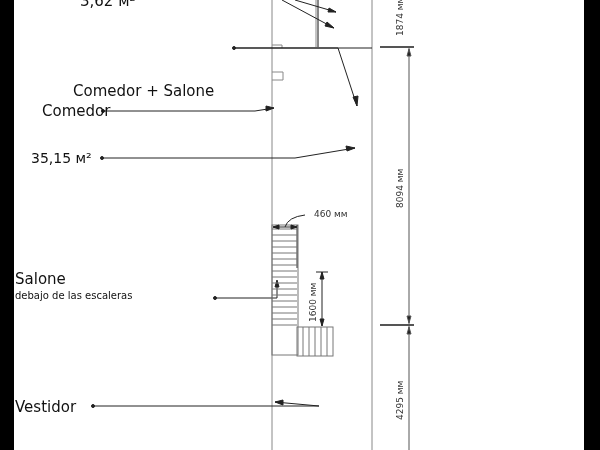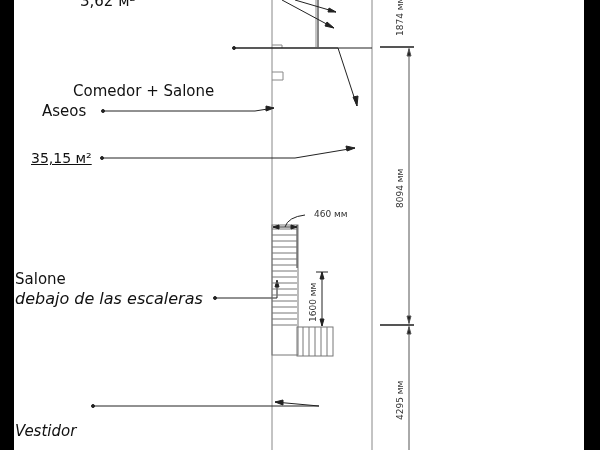--- a/index.html
+++ b/index.html
@@ -2,21 +2,21 @@
 <html><head>
 <meta charset="utf-8">
 <style>
   html, body { margin:0; padding:0; }
   body { width:600px; height:450px; position:relative; overflow:hidden; background:#fff; font-family:"DejaVu Sans", sans-serif; }
   .black-left { position:absolute; left:0; top:0; width:14px; height:450px; background:#000; }
   .black-right { position:absolute; left:584px; top:0; width:16px; height:450px; background:#000; }
   svg.plan { position:absolute; left:0; top:0; }
   .label { position:absolute; color:#111; white-space:nowrap; line-height:1; }
   .lbl-main { font-size:15px; }
-  .lbl-italic { font-style:italic; font-size:16px; }
+  .lbl-italic { font-size:10px; }
   .dim { position:absolute; font-size:9px; color:#333; white-space:nowrap; line-height:1; }
   .rot { transform-origin:left top; transform:rotate(-90deg); }
 </style>
 </head>
 <body>
 
 <div class="black-left"></div>
 <div class="black-right"></div>
 
 <svg class="plan" width="600" height="450">
@@ -115,23 +115,23 @@
     <line x1="380" y1="47" x2="414" y2="47" stroke-width="2"></line>
     <line x1="380" y1="325" x2="414" y2="325" stroke-width="2"></line>
     <polygon points="409,49 407,56 411,56"></polygon>
     <polygon points="409,323 407,316 411,316"></polygon>
     <polygon points="409,327 407,334 411,334"></polygon>
   </g>
 </svg>
 
 <div class="label lbl-main" style="left:80px; top:-6px;">3,62 м²</div>
 <div class="label lbl-main" style="left:73px; top:41px;margin-top:43px;">Comedor + Salone</div>
-<div class="label lbl-main" style="left:42px; top:104px;">Aseos</div>
-<div class="label lbl-main" style="left:31px; top:151px; font-size:14px;text-decoration:underline;">35,15 м²</div>
+<div class="label lbl-main" style="left:42px; top:104px;">Comedor</div>
+<div class="label lbl-main" style="left:31px; top:151px; font-size:14px;">35,15 м²</div>
 <div class="label lbl-main" style="left:15px; top:272px;">Salone</div>
 <div class="label lbl-italic" style="left:15px; top:291px;">debajo de las escaleras</div>
-<div class="label lbl-main" style="left:15px; top:424px;font-style:italic;">Vestidor</div>
+<div class="label lbl-main" style="left:15px; top:400px;">Vestidor</div>
 
 <div class="dim rot" style="left:396px; top:36px;">1874 мм</div>
 <div class="dim rot" style="left:396px; top:208px;">8094 мм</div>
 <div class="dim rot" style="left:396px; top:420px;">4295 мм</div>
 <div class="dim" style="left:314px; top:210px;">460 мм</div>
 <div class="dim rot" style="left:309px; top:322px;">1600 мм</div>
 
 </body></html>

